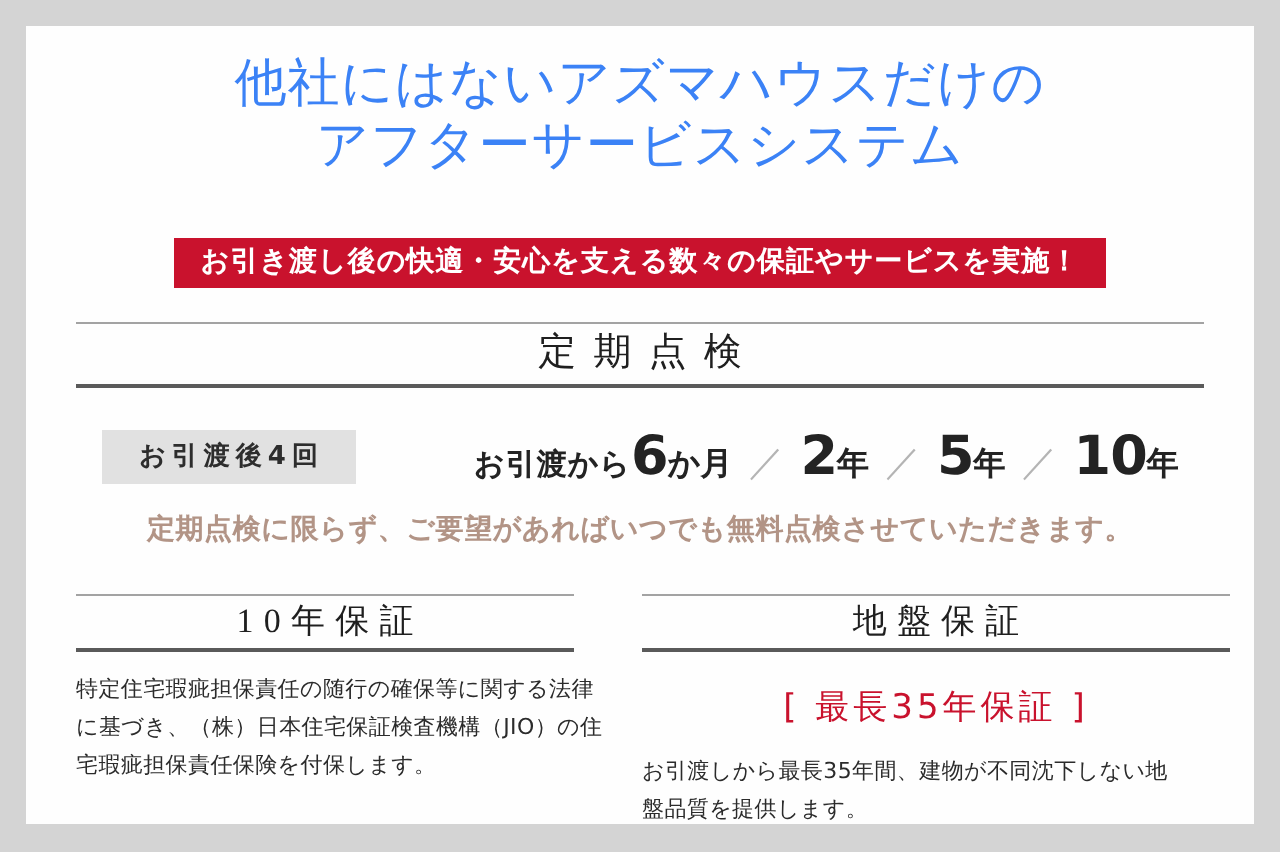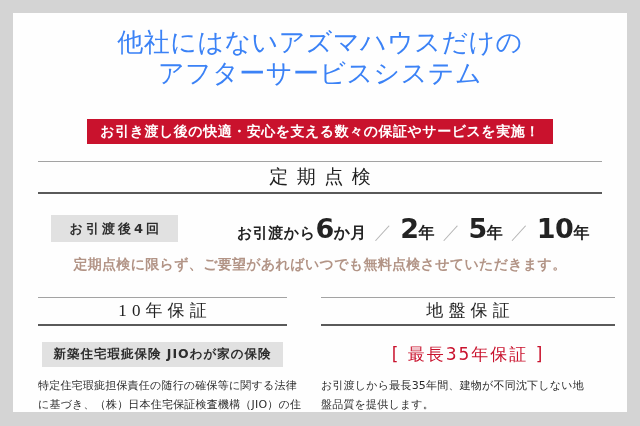--- a/index.html
+++ b/index.html
@@ -171,21 +171,20 @@
         </span>
       </div>
 
       <p class="note-rose">定期点検に限らず、ご要望があればいつでも無料点検させていただきます。</p>
     </section>
 
     <div class="columns">
 
       <section class="col">
         <h2 class="rule-heading small">10年保証</h2>
-        <div class="badge wide">新築住宅瑕疵保険 JIOわが家の保険</div>
         <p class="body-text">特定住宅瑕疵担保責任の随行の確保等に関する法律に基づき、（株）日本住宅保証検査機構（JIO）の住宅瑕疵担保責任保険を付保します。</p>
       </section>
 
       <section class="col">
         <h2 class="rule-heading small">地盤保証</h2>
         <div class="highlight-red">[ 最長35年保証 ]</div>
         <p class="body-text">お引渡しから最長35年間、建物が不同沈下しない地盤品質を提供します。</p>
         <p class="small-note">※適応内容変更の可能性があります。</p>
       </section>
 

